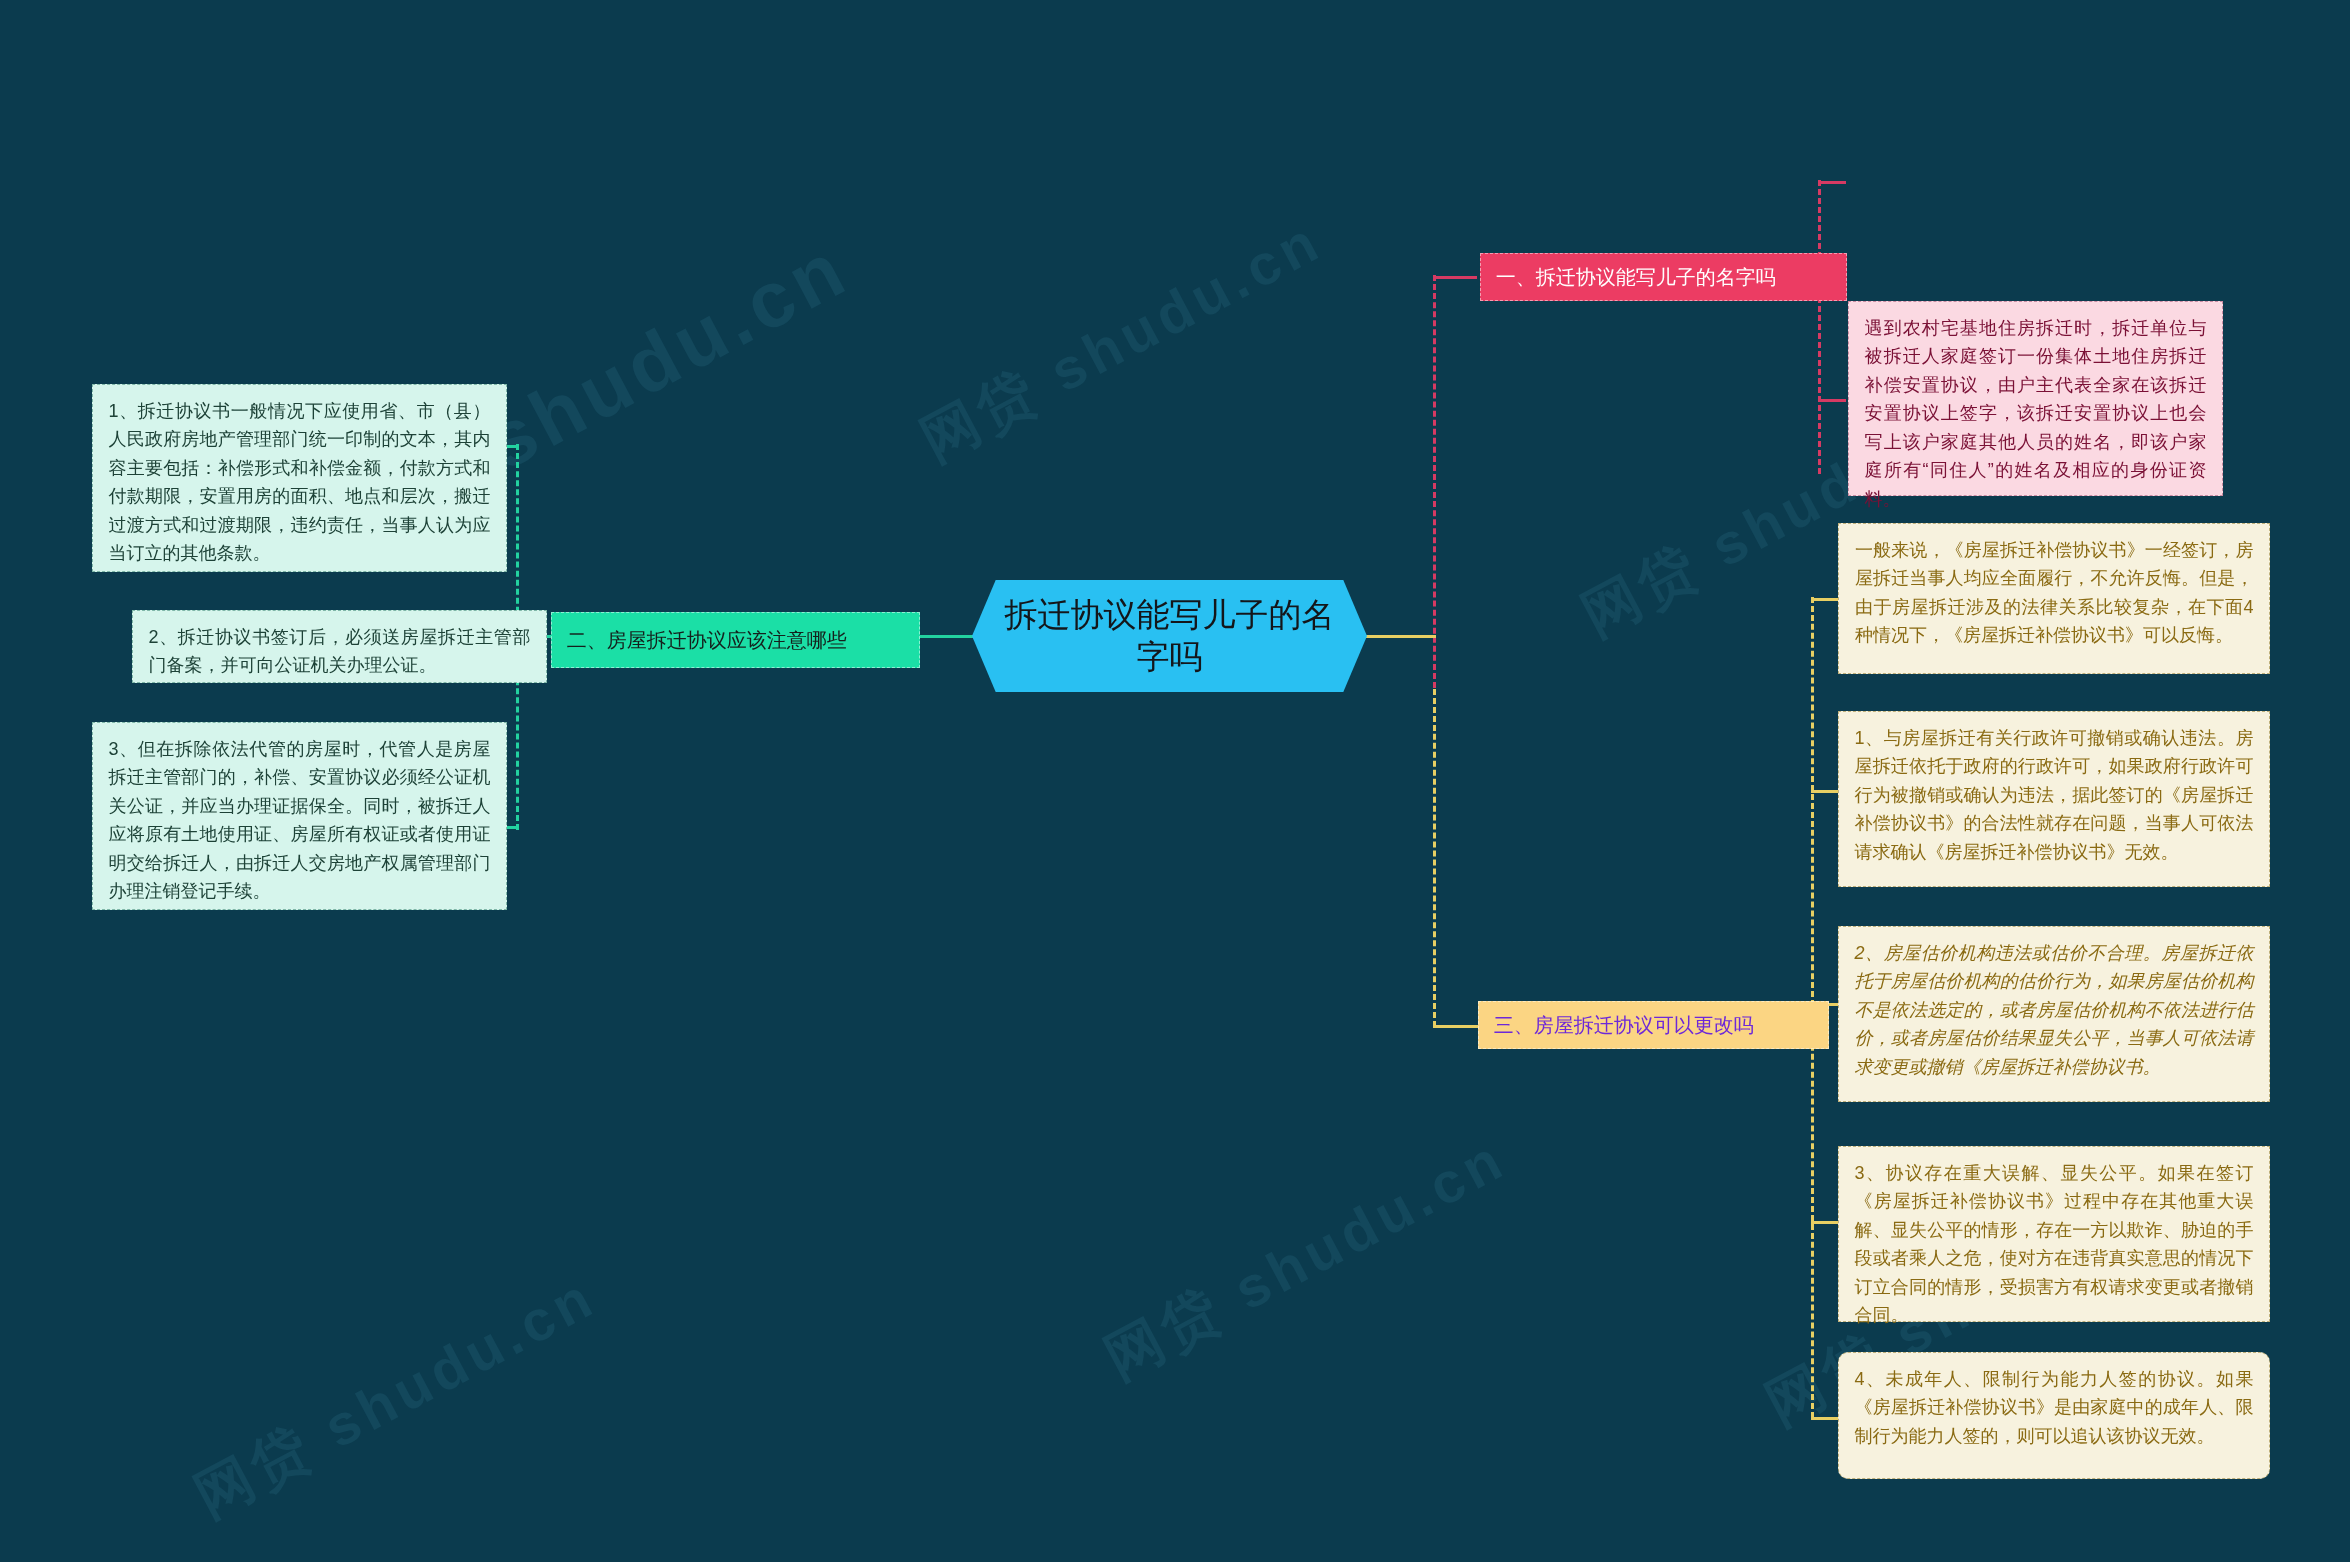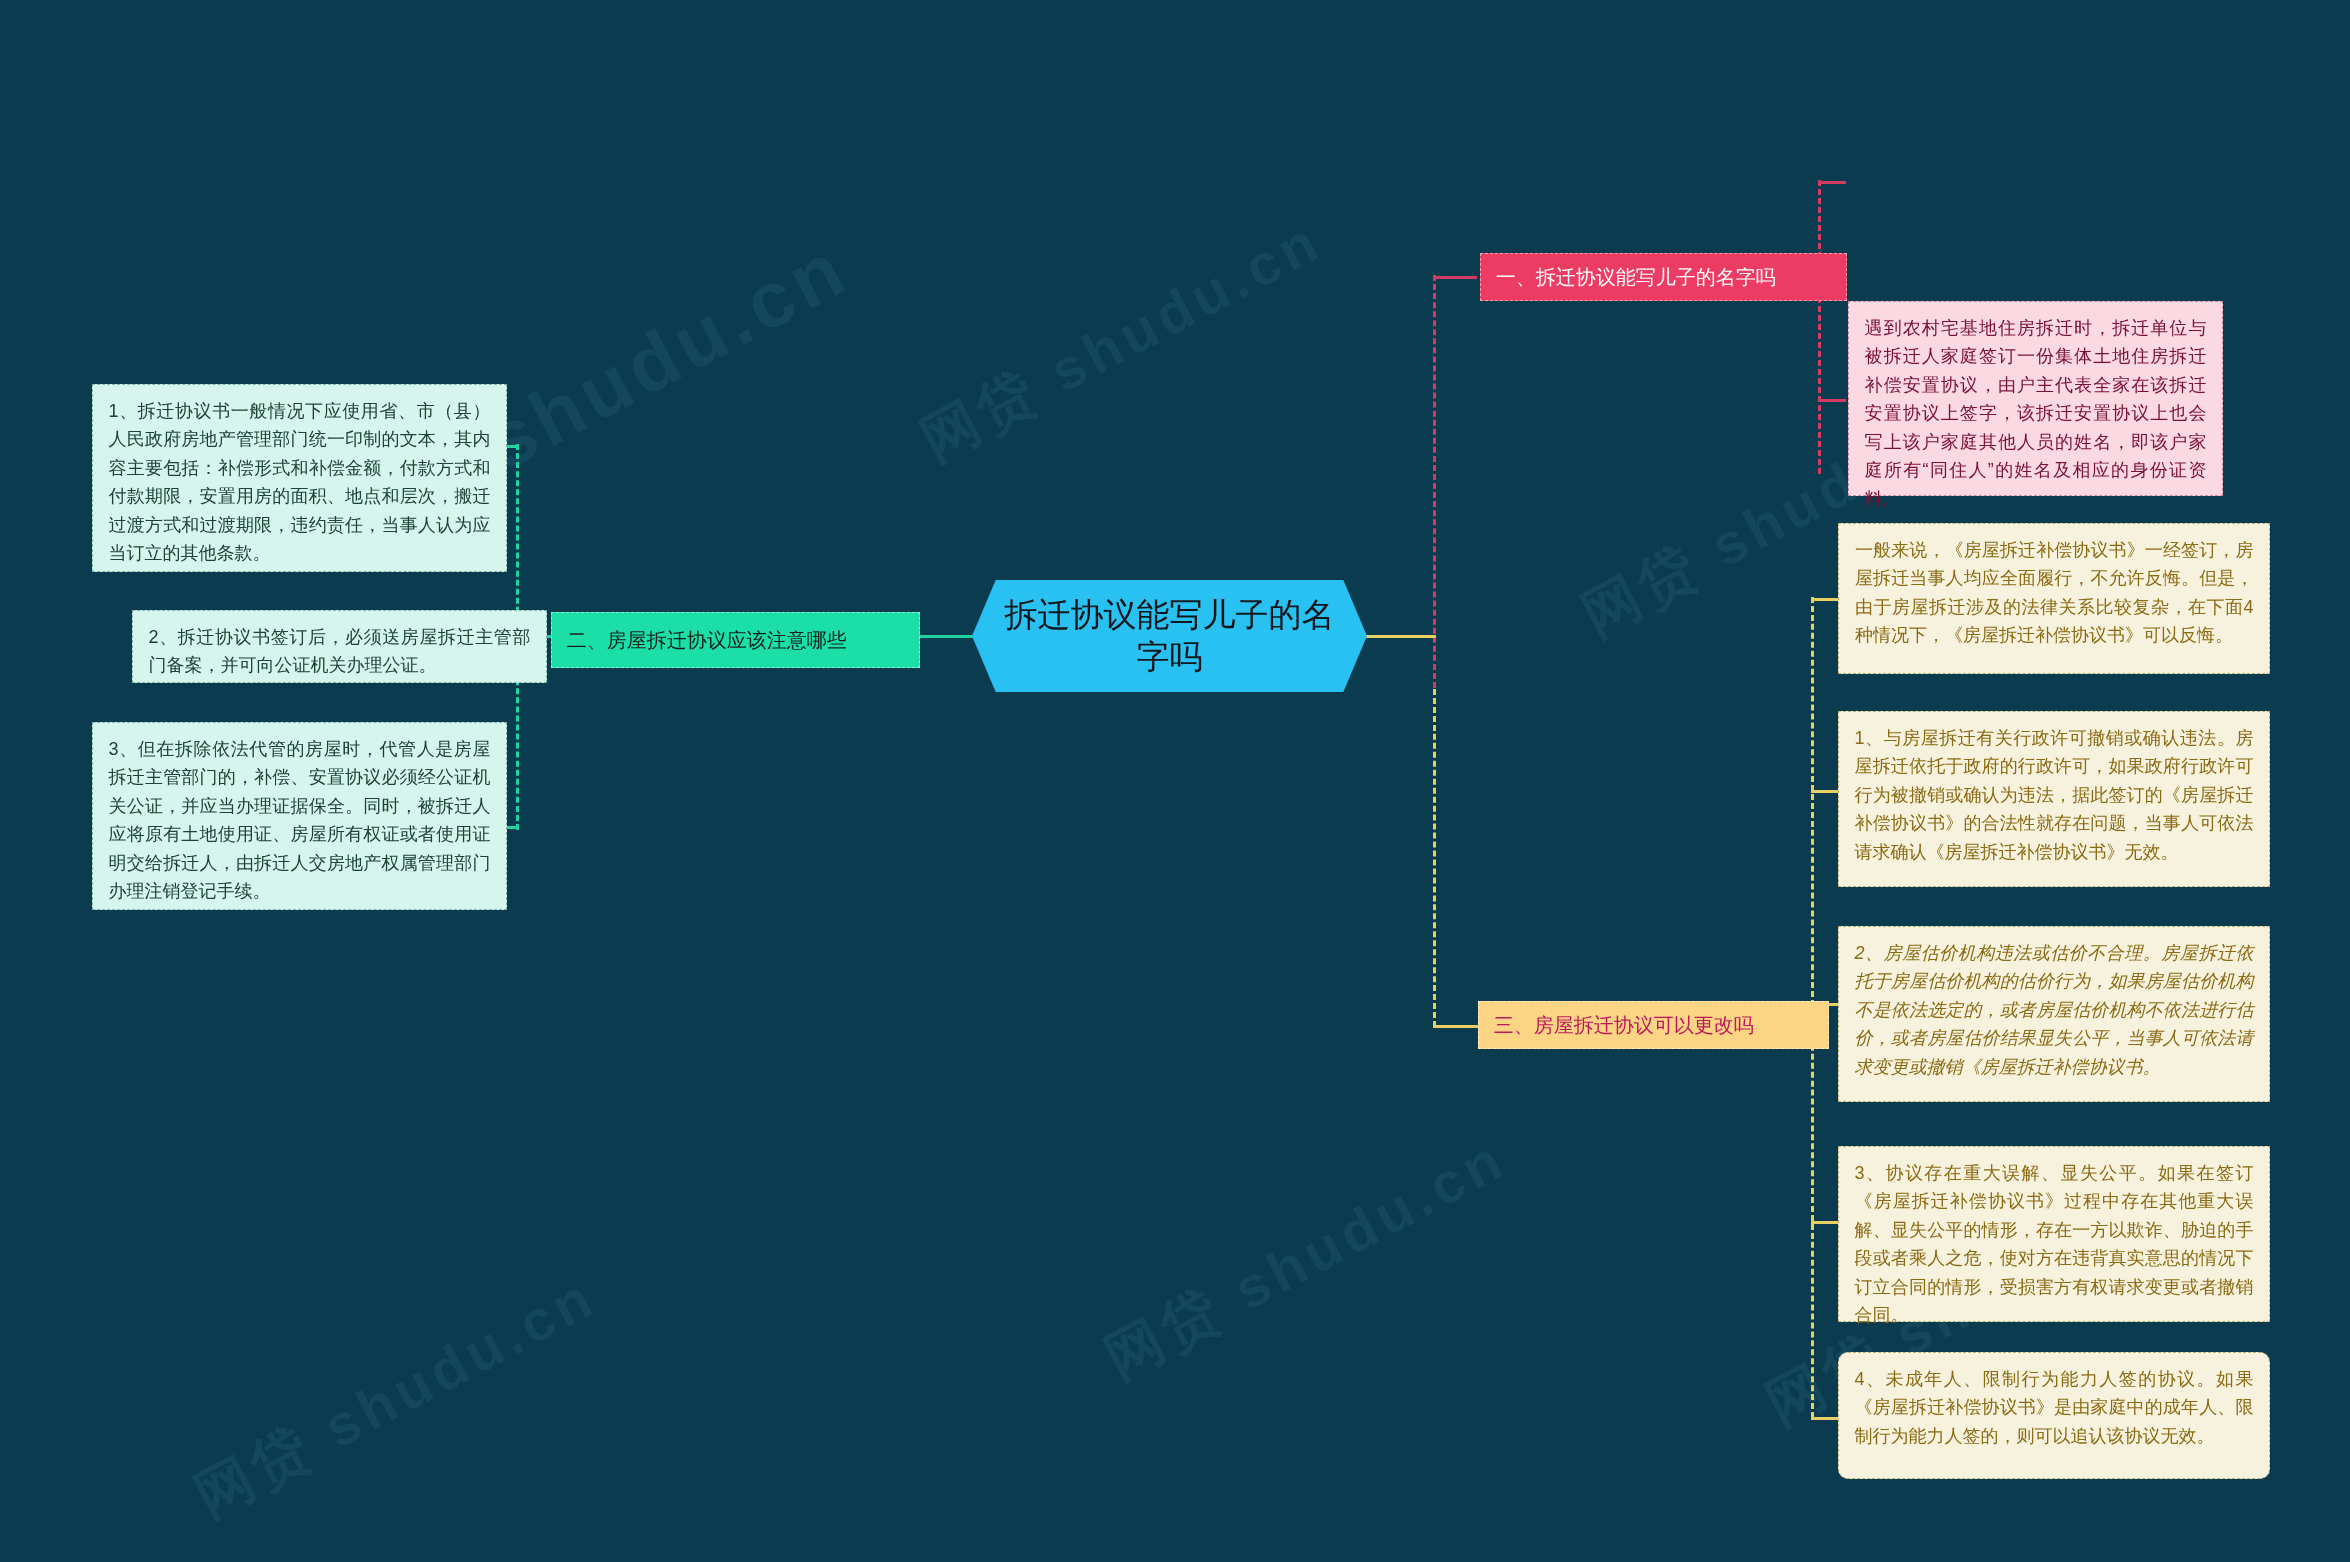--- a/index.html
+++ b/index.html
@@ -62,21 +62,21 @@
     box-sizing: border-box;
     border: 1.8px dashed rgba(255,255,255,0.5);
     display: flex;
     align-items: center;
     font-size: 20px;
     padding: 9.2px 14.7px;
     line-height: 1.35;
   }
   .branch-1 { background: #ec3c63; color: #ffffff; }
   .branch-2 { background: #1bdfa6; color: #15201c; }
-  .branch-3 { background: #fbd583; color: #be185d; }
+  .branch-3 { background: #fbd583; color: #6d28d9; }
 
   
   .leaf {
     position: absolute;
     box-sizing: border-box;
     border: 1.8px dashed rgba(40,60,70,0.55);
     font-size: 18px;
     padding: 12px 15.6px;
     line-height: 1.58;
     text-align: justify;

